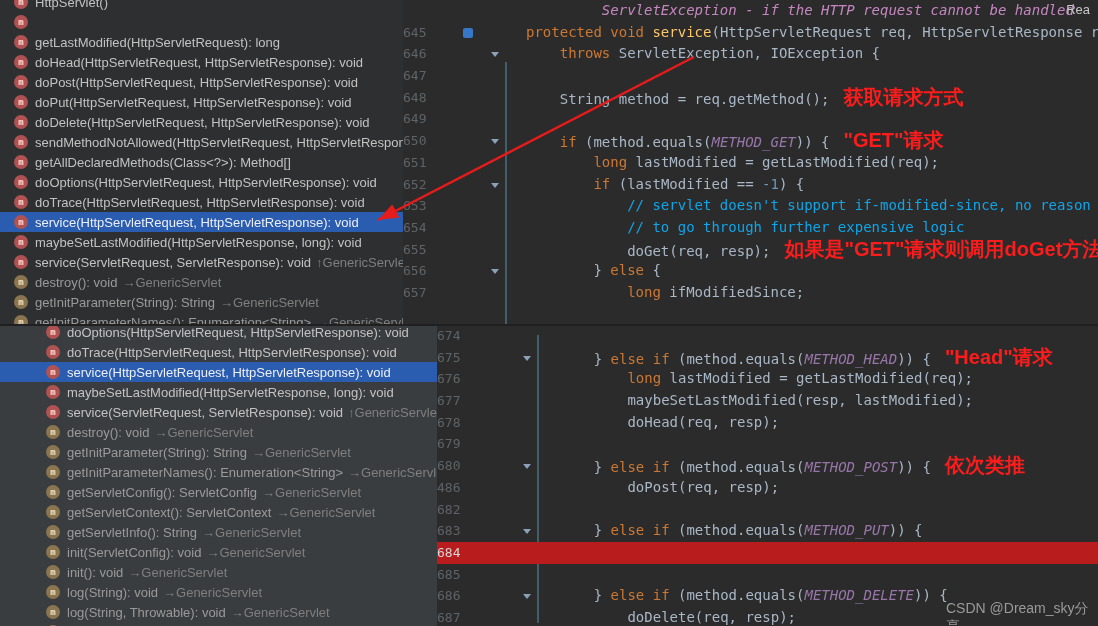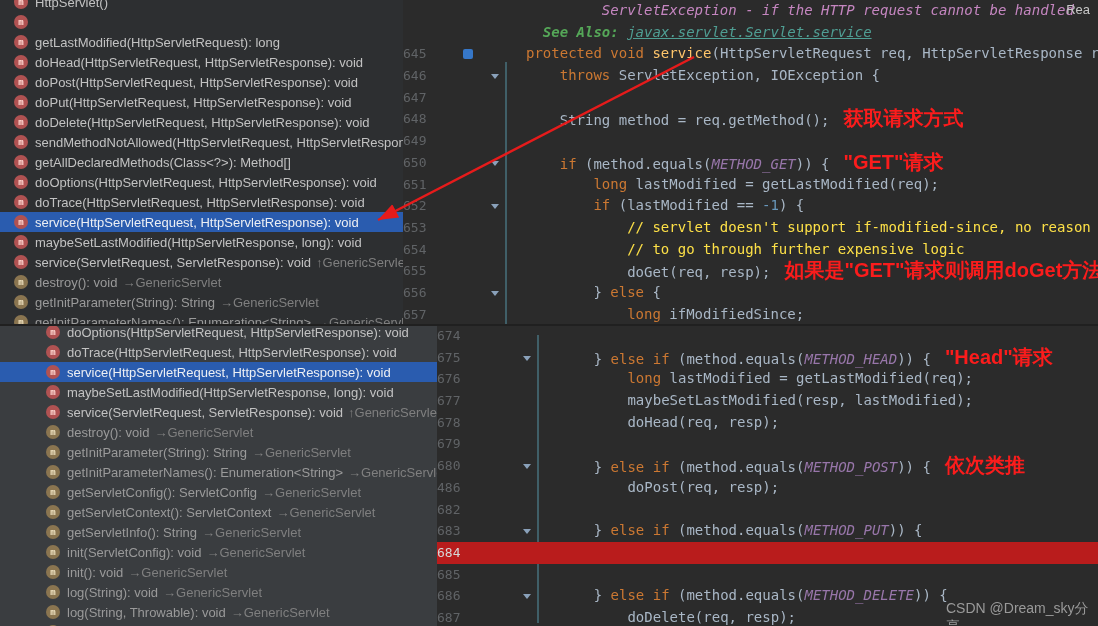--- a/index.html
+++ b/index.html
@@ -38,21 +38,21 @@
         border-left:4px solid transparent;border-right:4px solid transparent;
         border-top:5px solid #8aa1ba}
   #editor-bottom .fold{left:50px}
   .navmark{position:absolute;left:16px;top:6px;width:10px;height:10px;background:#3677c8;border-radius:2px}
   .ecode{white-space:pre}
   .tk-kw{color:#cc7832}
   .tk-pl{color:#a9b7c6}
   .tk-md{color:#ffc66b}
   .tk-ct{color:#9876aa;font-style:italic}
   .tk-nm{color:#6897bb}
-  .tk-cm{color:#fde047}
+  .tk-cm{color:#0ea5e9}
   .tk-doc{color:#c586c0;font-style:italic}
   .tk-see{color:#55a758;font-style:italic;font-weight:bold}
   .tk-link{color:#4f9e93;text-decoration:underline;font-style:italic}
   .annot{font-family:"Liberation Sans",sans-serif;font-weight:bold;font-size:20px;
          color:#fb1c1c;margin-left:14px}
   .caret{display:inline-block;width:2px;height:15px;background:#ffffff;vertical-align:-2px}
   .vguide{position:absolute;width:2px;background:rgba(86,148,166,.5)}
   #seam{position:absolute;left:0;top:324px;width:1098px;height:2px;background:#202020;z-index:6}
   #arrow-svg{position:absolute;left:0;top:0;z-index:40;pointer-events:none}
   #wm{position:absolute;left:946px;top:600px;color:#9a9a9a;font-size:14px;z-index:45}
@@ -214,25 +214,20 @@
   </div>
 
 <div id="editor-top" class="panel">
   <div class="vguide" style="left:102px;top:62px;height:263px"></div>
 <div class="eline">
       <div class="lnum"></div>
       <div class="gicons"></div>
       <div class="ecode"><span class="tk-pl">         </span><span class="tk-doc">ServletException - if the HTTP request cannot be handled</span></div>
     </div>
     <div class="eline">
-      <div class="lnum"></div>
-      <div class="gicons"></div>
-      <div class="ecode"><span class="tk-pl">  </span><span class="tk-see">See Also: </span><span class="tk-link">javax.servlet.Servlet.service</span></div>
-    </div>
-    <div class="eline">
       <div class="lnum">645</div>
       <div class="gicons">
         <span class="navmark"></span>
       </div>
       <div class="ecode"><span class="tk-kw">protected void </span><span class="tk-md">service</span><span class="tk-pl">(HttpServletRequest req, HttpServletResponse resp)</span></div>
     </div>
     <div class="eline">
       <div class="lnum">646</div>
       <div class="gicons">
         <span class="fold"></span>

